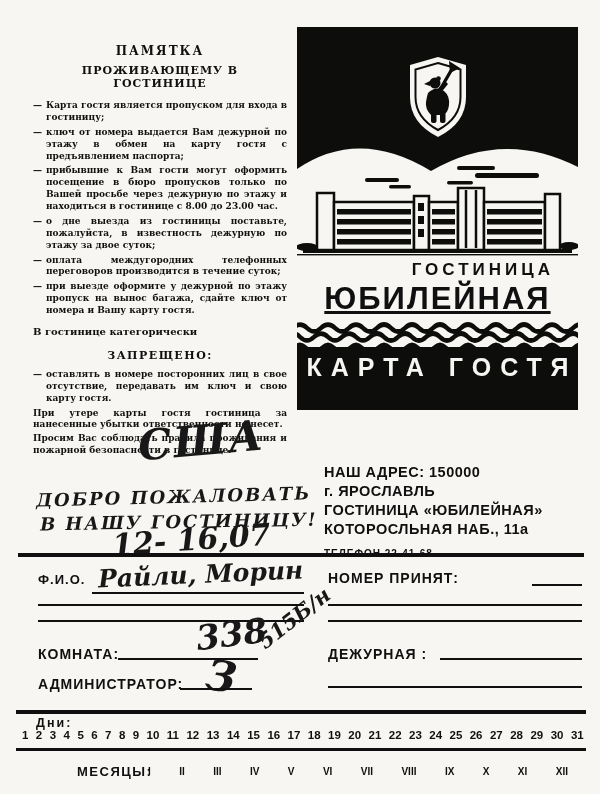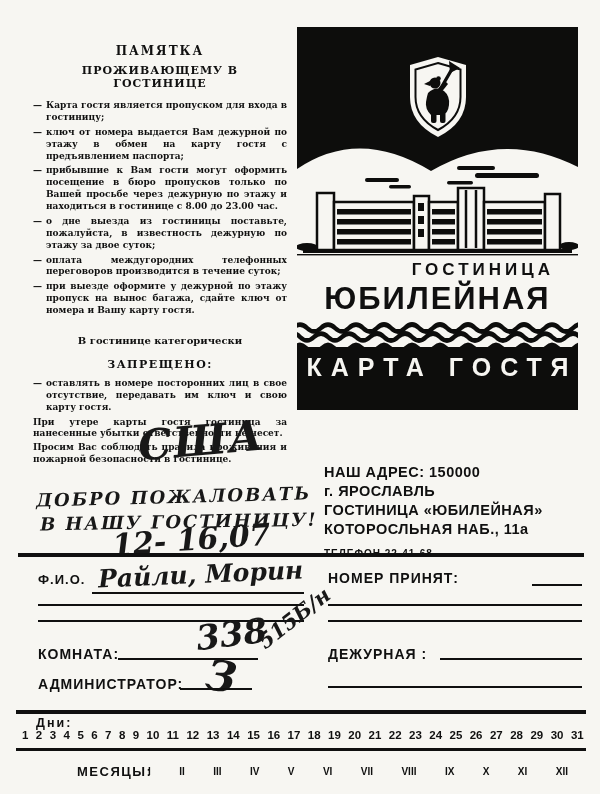--- a/index.html
+++ b/index.html
@@ -7,31 +7,31 @@
         font-family:"Liberation Sans",sans-serif;color:#101010;overflow:hidden;margin:0 auto;}
 
   
   .memo{position:absolute;left:33px;top:44px;width:254px;
         font-family:"DejaVu Serif",serif;font-weight:bold;}
   .memo-title{text-align:center;font-size:12px;letter-spacing:2px;}
   .memo-title2{text-align:center;font-size:11px;letter-spacing:1px;margin-top:6px;}
   .memo-list{list-style:none;margin:10px 0 0;padding:0;font-size:9px;line-height:1.32;text-align:justify;}
   .memo-item{position:relative;padding-left:13px;margin-bottom:3px;}
   .memo-item::before{content:"—";position:absolute;left:0;top:0;}
-  .memo-sub{margin-top:18px;text-align:center;font-size:10px;}
+  .memo-sub{margin-top:9px;font-size:10px;}
   .memo-sub2{text-align:center;font-size:11px;letter-spacing:1.5px;margin-top:12px;margin-bottom:7px;}
   .memo-notes{margin:2px 0 0;padding:0;list-style:none;font-size:9px;line-height:1.32;text-align:justify;}
   .memo-notes .memo-note{margin-bottom:2px;}
 
   
   .card{position:absolute;left:297px;top:27px;width:281px;height:383px;background:#0d0d0c;}
   .card svg{position:absolute;left:0;top:0;}
   .card-hotel-label{position:absolute;top:233px;right:24px;font-size:17px;font-weight:bold;letter-spacing:4px;text-align:center;}
   .card-hotel-name{position:absolute;top:254px;left:0;width:100%;text-align:center;
-                   font-size:31px;font-weight:bold;letter-spacing:2px;}
+                   font-size:31px;font-weight:bold;letter-spacing:2px;text-decoration:underline;}
   .card-title{position:absolute;top:326px;left:0;width:100%;text-align:center;
               font-size:25px;font-weight:900;color:#f6f5f1;letter-spacing:9px;text-indent:9px;}
 
   
   .hand{position:absolute;font-family:"DejaVu Serif",serif;font-style:italic;font-weight:bold;
         color:#181818;white-space:nowrap;}
   .hand-country{left:138px;top:416px;font-size:42px;letter-spacing:2px;transform:rotate(-5deg);}
   .hand-welcome1{left:36px;top:486px;font-size:18px;letter-spacing:2px;transform:rotate(-1.5deg);}
   .hand-welcome2{left:40px;top:511px;font-size:18px;letter-spacing:2px;transform:rotate(-1deg);}
   .hand-dates{left:112px;top:522px;font-size:30px;transform:rotate(-4deg);}

